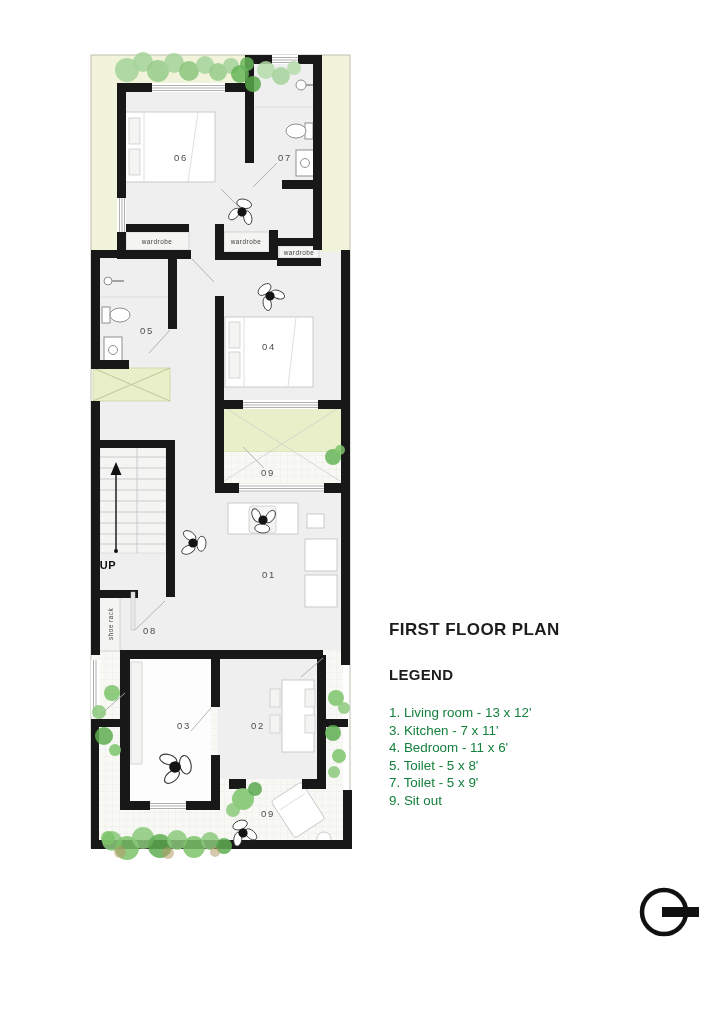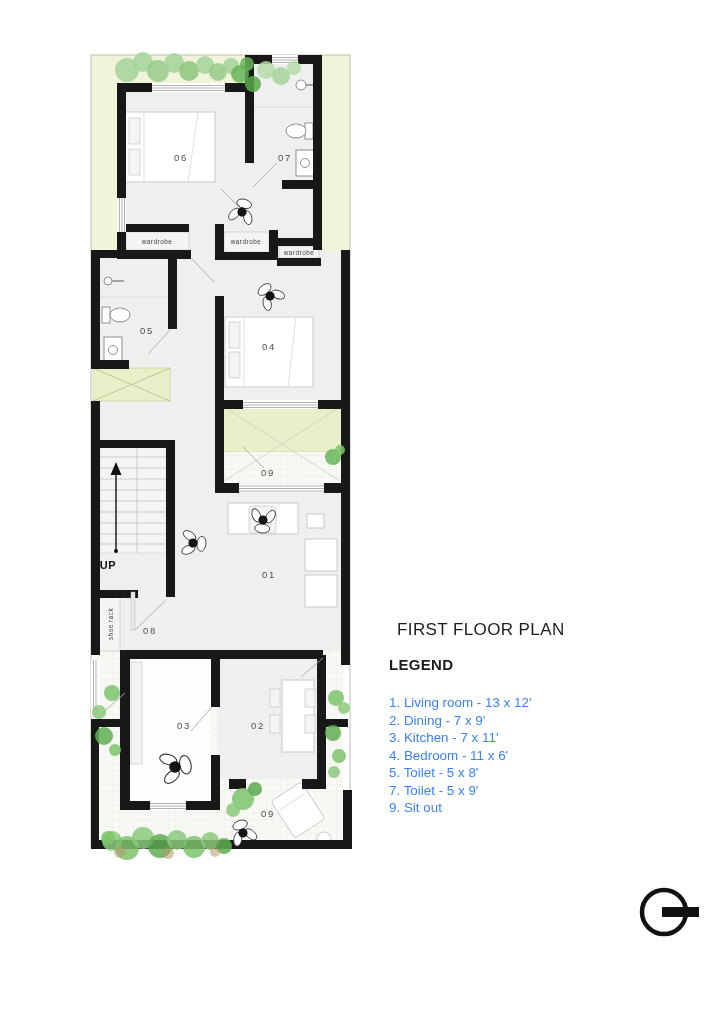--- a/index.html
+++ b/index.html
@@ -23,23 +23,23 @@
   .winl{stroke:#9c9c9c;stroke-width:0.8;fill:none;}
   .door{stroke:#ababab;stroke-width:0.9;fill:none;}
   .tread{stroke:#c2c2c2;stroke-width:0.8;fill:none;}
   .divl{stroke:#dddddd;stroke-width:0.9;fill:none;}
   .lbl{font-size:9.5px;fill:#4d4d4d;letter-spacing:1.6px;text-anchor:middle;}
   .sml{font-size:6.4px;fill:#3d3d3d;letter-spacing:0.5px;text-anchor:middle;}
   .up{font-size:11px;font-weight:bold;fill:#101010;letter-spacing:0.6px;text-anchor:middle;}
   .pbody{fill:#ffffff;stroke:#3c3c3c;stroke-width:0.9;}
   .phead{fill:#141414;}
   .legend{position:absolute;left:389px;top:620px;width:210px;color:#1d1d1d;}
-  .plan-title{font-size:17px;font-weight:normal;letter-spacing:0.4px;margin-left:8px;}
-  .legend-heading{font-size:15px;font-weight:bold;letter-spacing:0.3px;margin-top:16px;}
-  .legend-list{list-style:none;margin:21px 0 0 0;padding:0;font-size:13.4px;line-height:17.5px;color:#3b82f6;}
+  .plan-title{font-size:17px;font-weight:bold;letter-spacing:0.4px;}
+  .legend-heading{font-size:15px;font-weight:bold;letter-spacing:0.3px;margin-top:26px;}
+  .legend-list{list-style:none;margin:21px 0 0 0;padding:0;font-size:13.4px;line-height:17.5px;color:#15803d;}
 </style>
 </head>
 <body>
 
 <svg class="stage" viewBox="0 0 724 1024" xmlns="http://www.w3.org/2000/svg">
   <defs>
     <pattern id="tile" width="7" height="7" patternUnits="userSpaceOnUse">
       <path d="M7 0H0V7" fill="none" stroke="#e4e4e0" stroke-width="0.6"></path>
     </pattern>
     <g id="person">
@@ -352,20 +352,19 @@
     <circle cx="664" cy="912" r="22" fill="none" stroke="#111111" stroke-width="4.5"></circle>
     <rect x="662" y="907" width="37" height="10" fill="#111111"></rect>
   </g>
 </svg>
 
 <div class="legend">
   <div class="plan-title">FIRST FLOOR PLAN</div>
   <div class="legend-heading">LEGEND</div>
   <ul class="legend-list">
     <li>1. Living room - 13 x 12'</li>
-    <li>2. Dining - 7 x 9'</li>
     <li>3. Kitchen - 7 x 11'</li>
     <li>4. Bedroom - 11 x 6'</li>
     <li>5. Toilet - 5 x 8'</li>
     <li>7. Toilet - 5 x 9'</li>
     <li>9. Sit out</li>
   </ul>
 </div>
 
 </body></html>

